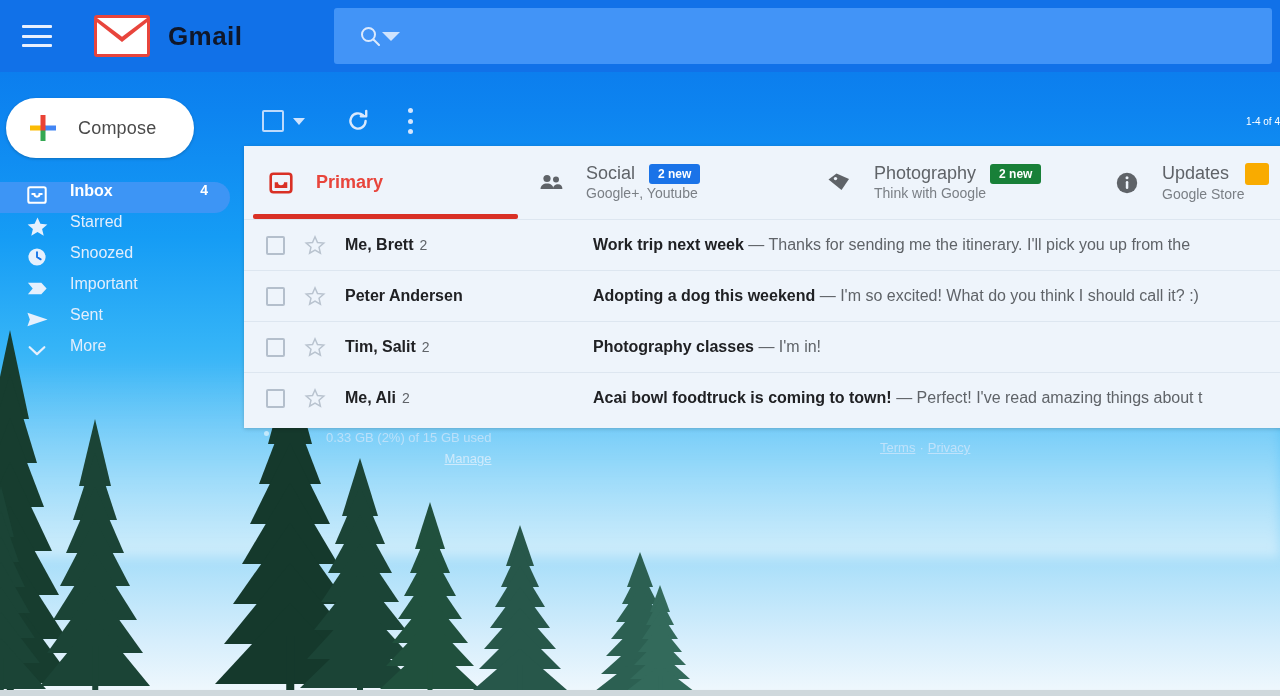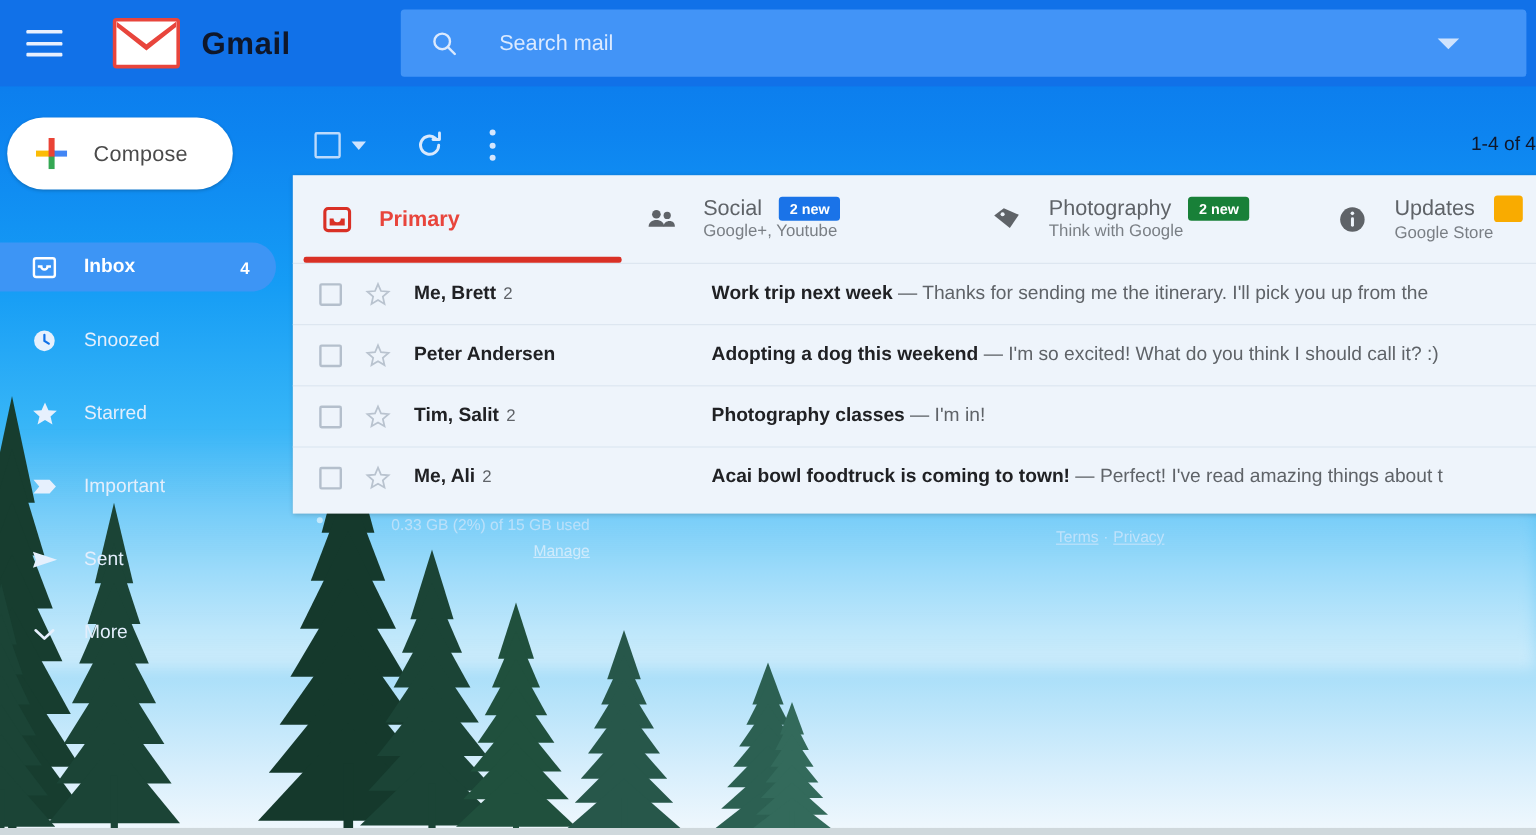--- a/index.html
+++ b/index.html
@@ -106,22 +106,22 @@
     box-shadow: 0 1px 3px rgba(0,0,0,.22);
     cursor: pointer;
   }
   .plus-icon { position: relative; width: 26px; height: 26px; margin-left: 24px; }
   .compose-label {
     margin-left: 22px; font-size: 18px; color: #4a4a4a; letter-spacing: .2px;
   }
 
   .nav { position: absolute; left: 0; top: 182px; width: 230px; }
   .nav-item {
-    position: relative; height: 41px; display: flex; align-items: center;
-    color: #e3eefc; font-size: 16px; cursor: pointer; margin-top: 20px;
+    position: relative; height: 31px; display: flex; 
+    color: #e3eefc; font-size: 16px; cursor: pointer;
   }
   .nav-item.active {
     background: #3d95f5; border-top-right-radius: 21px; border-bottom-right-radius: 21px;
     color: #ffffff; font-weight: bold;
   }
   .nav-icon {
     width: 26px; height: 26px; margin-left: 24px;
     display: flex; align-items: center; justify-content: center;
     flex: none;
   }
@@ -144,21 +144,21 @@
     border-top: 7px solid #cfe3fd; cursor: pointer;
   }
   .tb-refresh { margin-left: 40px; width: 26px; height: 26px; cursor: pointer; }
   .tb-more {
     margin-left: 36px; width: 6px; height: 26px;
     display: flex; flex-direction: column; justify-content: space-between;
     align-items: center; cursor: pointer;
   }
   .tb-more span { width: 5px; height: 5px; border-radius: 50%; background: #d4e6fd; display: block; }
   .tb-pager {
-    position: absolute; right: 0; color: #0f172a; font-size: 16px; white-space: nowrap;
+    position: absolute; right: 0; color: #ffffff; font-size: 10px; white-space: nowrap;
   }
 
   
   .mail-panel {
     position: absolute; left: 244px; top: 146px;
     width: 1060px; height: 282px;
     background: #eef4fb;
     box-shadow: 0 1px 4px rgba(0,0,0,.18);
   }
   .tabs { position: relative; height: 73px; display: flex; align-items: flex-start; }
@@ -338,21 +338,20 @@
       </div>
       <div class="gmail-title">Gmail</div>
     </div>
     <div class="search-box">
       <span class="search-icon">
         <svg viewBox="0 0 24 24" width="24" height="24">
           <circle cx="10.5" cy="10.5" r="6.5" fill="none" stroke="#e8f1fe" stroke-width="2"></circle>
           <line x1="15.5" y1="15.5" x2="21" y2="21" stroke="#e8f1fe" stroke-width="2" stroke-linecap="round"></line>
         </svg>
       </span>
-      <input class="search-input" value="" placeholder="Search mail" style="">
       <div class="search-caret"></div>
     </div>
   </div>
 
   <div class="compose-btn">
     <span class="plus-icon">
       <svg viewBox="0 0 26 26" width="26" height="26">
         <rect x="10.5" y="0" width="5" height="11" fill="#ea4335"></rect>
         <rect x="10.5" y="15" width="5" height="11" fill="#34a853"></rect>
         <rect x="0" y="10.5" width="11" height="5" fill="#fbbc05"></rect>
@@ -371,36 +370,36 @@
           <rect x="2.5" y="3.5" width="19" height="17" rx="2" fill="none" stroke="#ffffff" stroke-width="2.2"></rect>
           <path d="M6 11 h3.2 a2.8 2.8 0 0 0 5.6 0 H18" fill="none" stroke="#ffffff" stroke-width="2.2"></path>
         </svg>
       </span>
       <span class="nav-label">Inbox</span>
       <span class="nav-count">4</span>
     </div>
 
     <div class="nav-item">
       <span class="nav-icon">
+        <svg viewBox="0 0 24 24" width="23" height="23">
+          <polygon points="12,2.5 15,9.2 22.3,9.8 16.8,14.6 18.5,21.6 12,17.8 5.5,21.6 7.2,14.6 1.7,9.8 9,9.2" fill="#e6f0fd"></polygon>
+        </svg>
+      </span>
+      <span class="nav-label">Starred</span>
+      <span class="nav-count"></span>
+    </div>
+
+    <div class="nav-item">
+      <span class="nav-icon">
         <svg viewBox="0 0 24 24" width="22" height="22">
           <circle cx="12" cy="12" r="9.4" fill="#e6f0fd"></circle>
           <path d="M12 6.6 V12 l4 2.6" fill="none" stroke="#1171e8" stroke-width="2" stroke-linecap="round"></path>
         </svg>
       </span>
       <span class="nav-label">Snoozed</span>
-      <span class="nav-count"></span>
-    </div>
-
-    <div class="nav-item">
-      <span class="nav-icon">
-        <svg viewBox="0 0 24 24" width="23" height="23">
-          <polygon points="12,2.5 15,9.2 22.3,9.8 16.8,14.6 18.5,21.6 12,17.8 5.5,21.6 7.2,14.6 1.7,9.8 9,9.2" fill="#e6f0fd"></polygon>
-        </svg>
-      </span>
-      <span class="nav-label">Starred</span>
       <span class="nav-count"></span>
     </div>
 
     <div class="nav-item">
       <span class="nav-icon">
         <svg viewBox="0 0 24 24" width="23" height="23">
           <path d="M2 6 H16 L21.5 12 L16 18 H2 L7 12 Z" fill="#e6f0fd"></path>
         </svg>
       </span>
       <span class="nav-label">Important</span>

